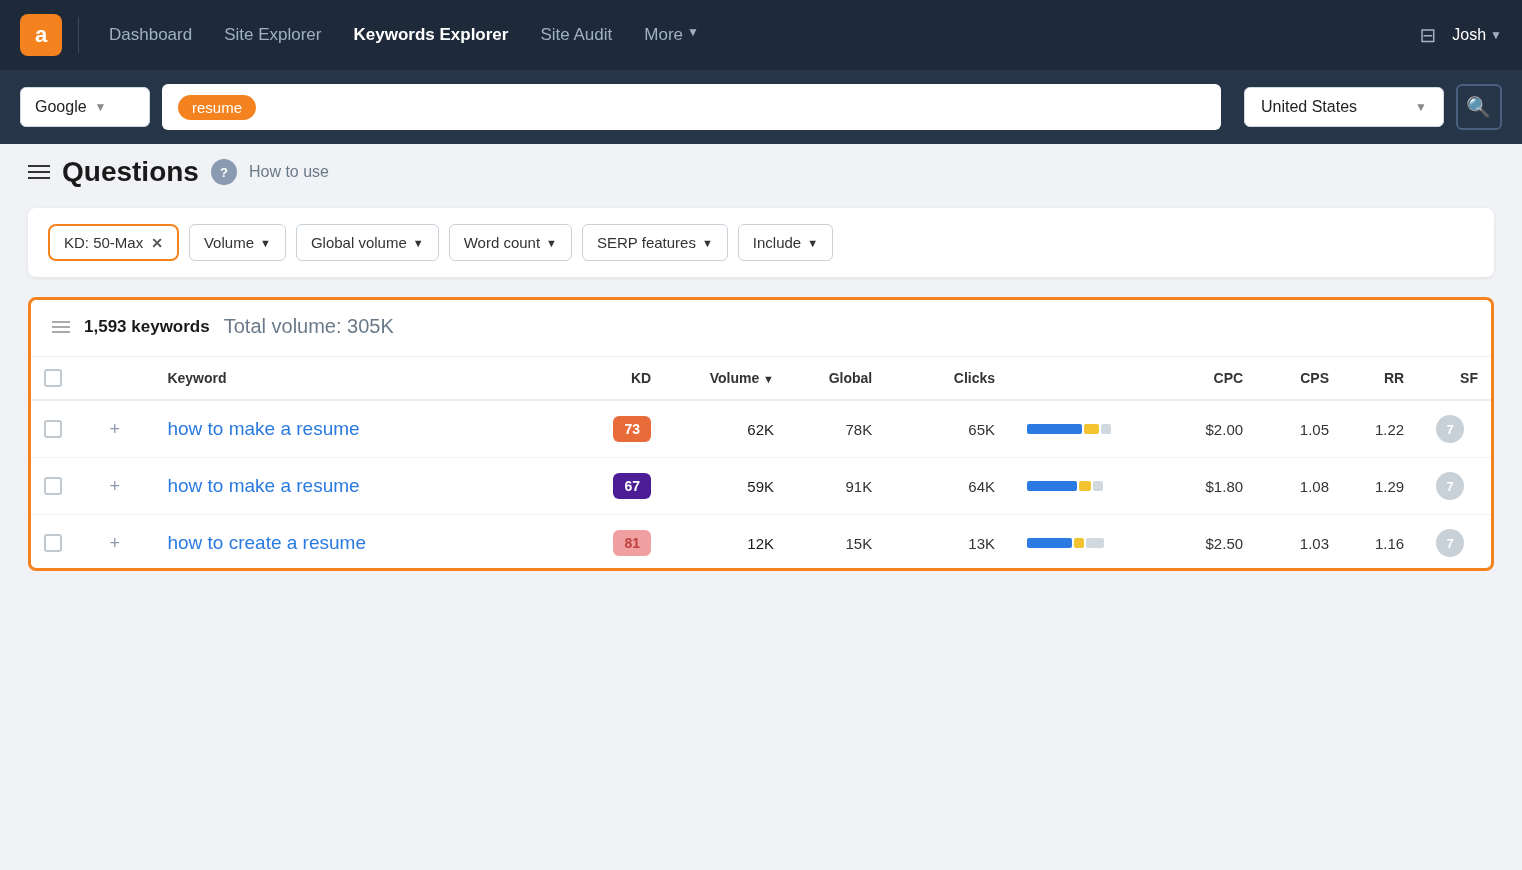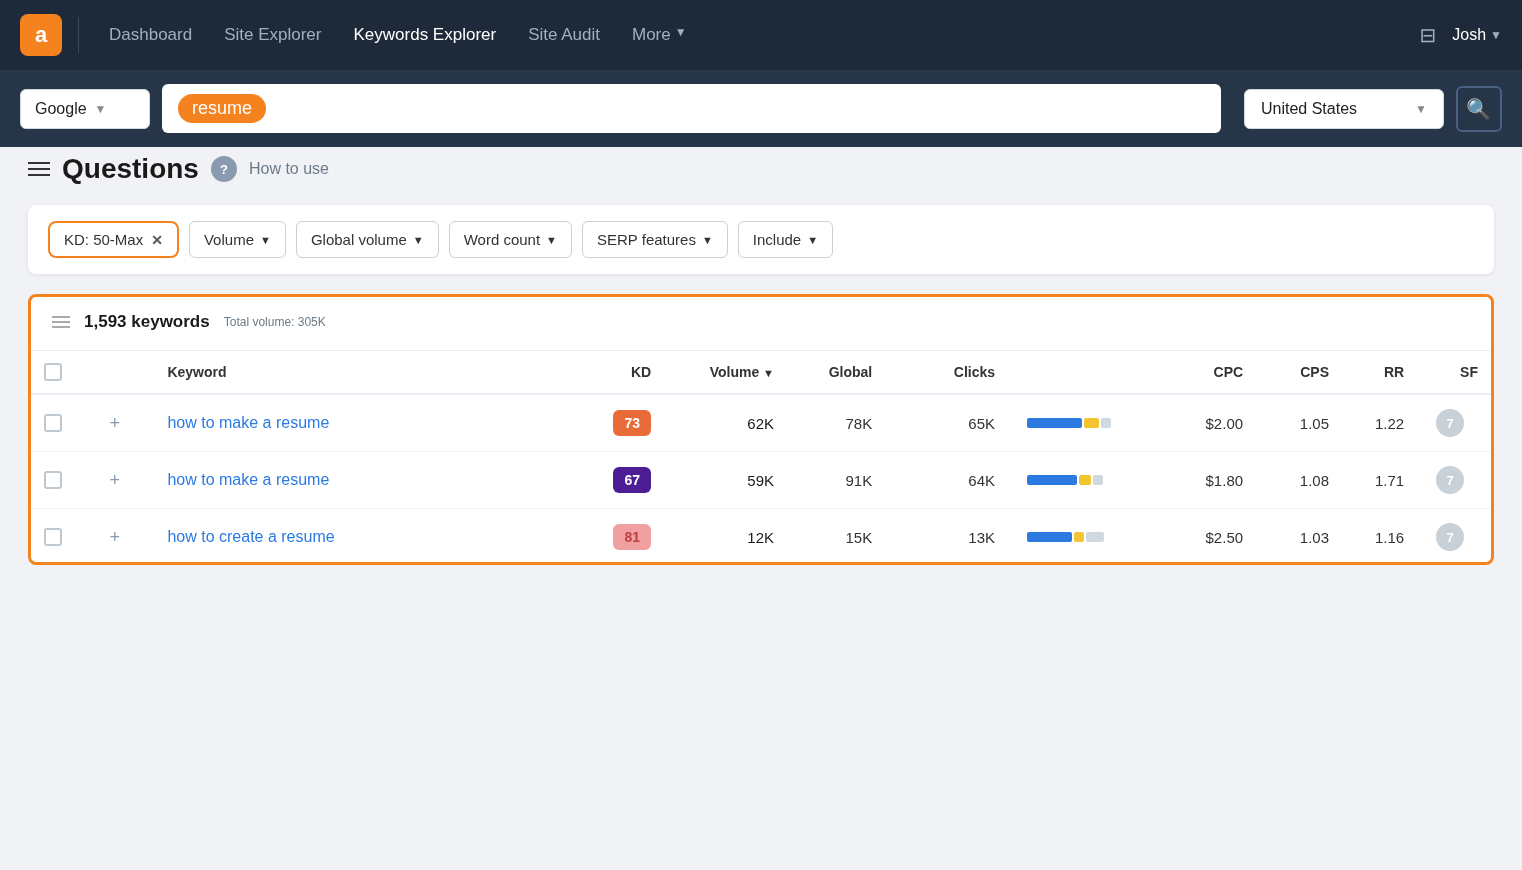--- a/index.html
+++ b/index.html
@@ -30,21 +30,21 @@
     }
     .nav-link {
       color: #a0b0c0;
       font-size: 17px;
       padding: 8px 14px;
       border-radius: 6px;
       cursor: pointer;
       text-decoration: none;
       white-space: nowrap;
     }
-    .nav-link.active { color: white; font-weight: 400; }
+    .nav-link.active { color: white; font-weight: 700; }
     .nav-link-more {
       display: flex; gap: 4px;
     }
     .nav-right {
       display: flex; align-items: center; gap: 16px; margin-left: auto;
     }
     .nav-icon-btn {
       color: #a0b0c0; cursor: pointer; font-size: 20px;
     }
     .nav-user {
@@ -77,21 +77,21 @@
       border-radius: 6px;
       padding: 10px 16px;
       display: flex; align-items: center; gap: 8px;
       min-height: 46px;
     }
     .search-tag {
       background: #f4821f;
       color: white;
       border-radius: 20px;
       padding: 4px 14px;
-      font-size: 18px;
+      font-size: 15px;
       font-weight: 500;
     }
     .country-select {
       background: white;
       border: 1px solid #d0d8e0;
       border-radius: 6px;
       padding: 10px 16px;
       font-size: 16px;
       display: flex; align-items: center; gap: 8px;
       cursor: pointer; min-width: 200px;
@@ -102,21 +102,21 @@
       background: #263548;
       border: 2px solid #4a6080;
       border-radius: 6px;
       width: 46px; height: 46px;
       display: flex; align-items: center; justify-content: center;
       cursor: pointer; color: white; font-size: 20px;
     }
 
     
     .main-content {
-      padding: 6px 28px;
+      padding: 12px 28px;
     }
 
     
     .page-header {
       display: flex; align-items: center; gap: 12px;
       margin-bottom: 20px;
     }
     .hamburger-icon {
       display: flex; flex-direction: column; gap: 4px; cursor: pointer;
     }
@@ -181,21 +181,21 @@
     .results-summary .hamburger-sm {
       display: flex; flex-direction: column; gap: 3px; cursor: pointer;
     }
     .results-summary .hamburger-sm span {
       width: 18px; height: 2px; background: #aaa; display: block;
     }
     .keywords-count {
       font-size: 17px; font-weight: 800; color: #1a1a1a;
     }
     .total-volume {
-      font-size: 12px; color: #6a7a8a;
+      font-size: 20px; color: #6a7a8a;
     }
 
     
     .table-wrapper {
       background: white;
       border-radius: 0 0 8px 8px;
       overflow: visible;
       position: relative;
     }
     .kw-table {
@@ -225,21 +225,21 @@
     .checkbox {
       width: 18px; height: 18px;
       border: 2px solid #c0c8d0;
       border-radius: 3px;
       cursor: pointer;
     }
     .add-btn {
       color: #8a9aaa; font-size: 18px; cursor: pointer; padding: 0 4px;
     }
     .keyword-link {
-      color: #2a7ae2; font-size: 16px; cursor: pointer; text-decoration: none;
+      color: #2a7ae2; font-size: 19px; cursor: pointer; text-decoration: none;
     }
 
     .kd-badge {
       border-radius: 6px;
       padding: 5px 10px;
       font-size: 14px;
       font-weight: 700;
       color: white;
       display: inline-block;
       min-width: 38px;
@@ -498,21 +498,21 @@
           <div class="bar-gray" style="width:10px;"></div>
         </div>
       </td>
       <td class="col-cpc right">
         <span>$1.80</span>
       </td>
       <td class="col-cps right">
         <span>1.08</span>
       </td>
       <td class="col-rr right">
-        <span>1.71</span>
+        <span>1.29</span>
       </td>
       <td class="col-sf right">
         <div class="sf-badge">7</div>
       </td>
     </tr>
             <tr>
       <td class="col-check">
         <div class="checkbox"></div>
       </td>
       <td class="col-add">

